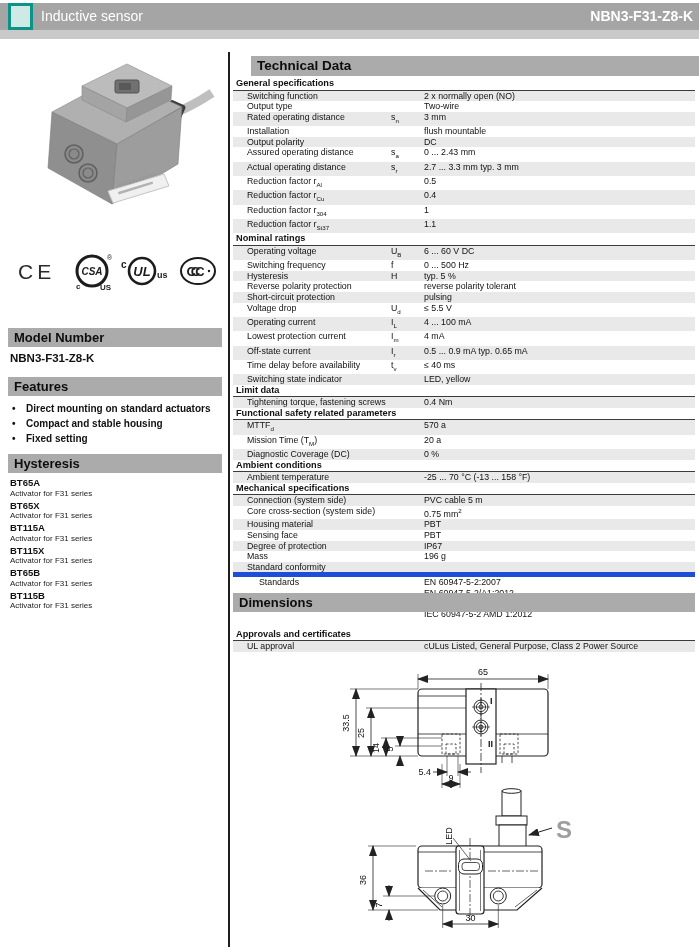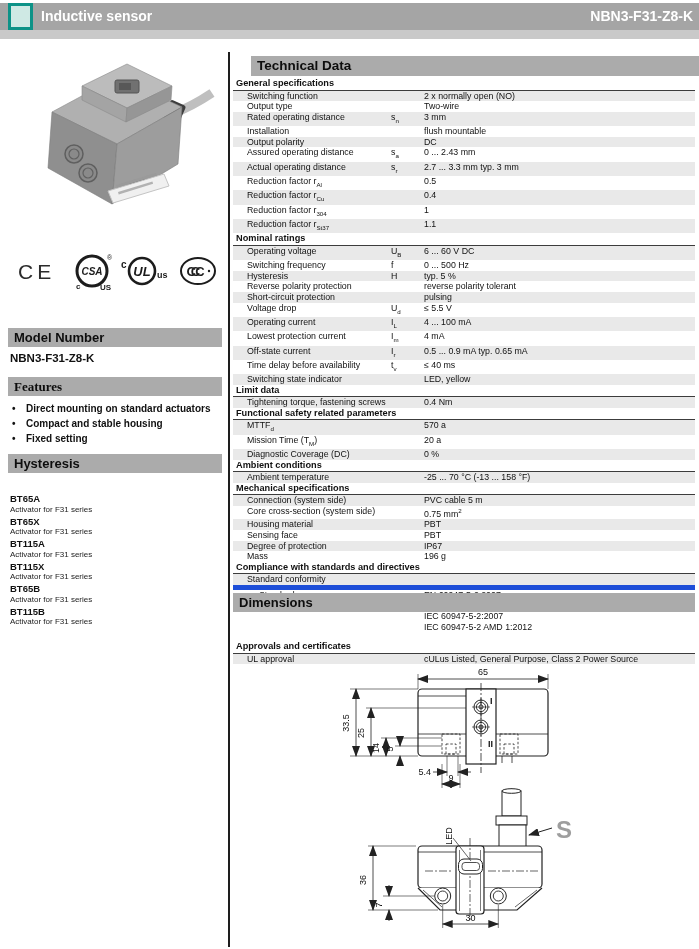--- a/index.html
+++ b/index.html
@@ -3,36 +3,36 @@
 <meta charset="utf-8">
 <style>
   html,body{margin:0;padding:0;background:#e9e9e9;}
   .page{position:relative;width:699px;height:949px;background:#fff;overflow:hidden;
         font-family:"Liberation Sans", sans-serif;color:#111;}
   
   .header-bar{position:absolute;left:0;top:3px;width:699px;height:27px;background:#a5a5a5;}
   .logo-box{position:absolute;left:8px;top:3px;width:25px;height:27px;background:#cfe9e4;
             border:3px solid #0d9287;box-sizing:border-box;}
   .header-title{position:absolute;left:41px;top:3px;height:27px;line-height:27px;
-                color:#fff;font-weight:bold;font-size:14px;}
+                color:#fff;font-weight:normal;font-size:14px;}
   .header-model{position:absolute;right:6px;top:3px;height:27px;line-height:27px;
                 color:#fff;font-weight:bold;font-size:14px;}
   .header-strip{position:absolute;left:0;top:30px;width:699px;height:9px;background:#c9c9c9;}
   .divider{position:absolute;left:228px;top:52px;width:2px;height:895px;background:#1e1e1e;}
   
   .hbar{position:absolute;background:#ababab;font-weight:bold;font-size:13px;
         line-height:19px;height:19px;padding-left:6px;box-sizing:border-box;color:#0d0d0d;}
   .mn-bar{left:8px;top:328px;width:214px;}
   .mn-value{position:absolute;left:10px;top:352px;font-weight:bold;font-size:11.5px;}
-  .ft-bar{left:8px;top:377px;width:214px;font-family:Liberation Serif, serif;}
+  .ft-bar{left:8px;top:377px;width:214px;}
   .features{position:absolute;left:10px;top:401px;width:212px;}
   .feature{display:flex;font-weight:bold;font-size:10px;line-height:15px;}
   .feature .dot{width:14px;padding-left:2px;}
   .ac-bar{left:8px;top:454px;width:214px;}
-  .accessories{position:absolute;left:10px;top:477px;width:212px;margin-top:16px;}
+  .accessories{position:absolute;left:10px;top:477px;width:212px;}
   .acc{margin-bottom:1px;}
   .acc .nm{font-weight:bold;font-size:9.5px;line-height:11.5px;}
   .acc .ds{font-size:8px;line-height:10px;color:#222;}
   .photo{position:absolute;left:12px;top:52px;}
   .logos{position:absolute;left:10px;top:246px;}
   
   .tech-bar{left:251px;top:56px;width:462px;height:20px;font-size:13.5px;line-height:20px;}
   .table{position:absolute;left:233px;top:78px;width:462px;}
   .sec-title{font-weight:bold;font-size:9.2px;line-height:11.5px;border-bottom:1px solid #3c3c3c;
              padding-left:3px;}
@@ -323,21 +323,20 @@
       <div class="row odd">
         <span class="lbl">Degree of protection</span>
         <span class="sym"></span>
         <span class="val">IP67</span>
       </div>
       <div class="row">
         <span class="lbl">Mass</span>
         <span class="sym"></span>
         <span class="val">196 g</span>
       </div>
-      <div class="sec-title">Compliance with standards and directives</div>
       <div class="row odd subhead">
         <span class="lbl">Standard conformity</span>
         <span class="sym"></span>
         <span class="val"></span>
       </div>
       <div class="row">
         <span class="lbl ind2">Standards</span>
         <span class="sym"></span>
         <span class="val">
           <div>EN 60947-5-2:2007</div>

